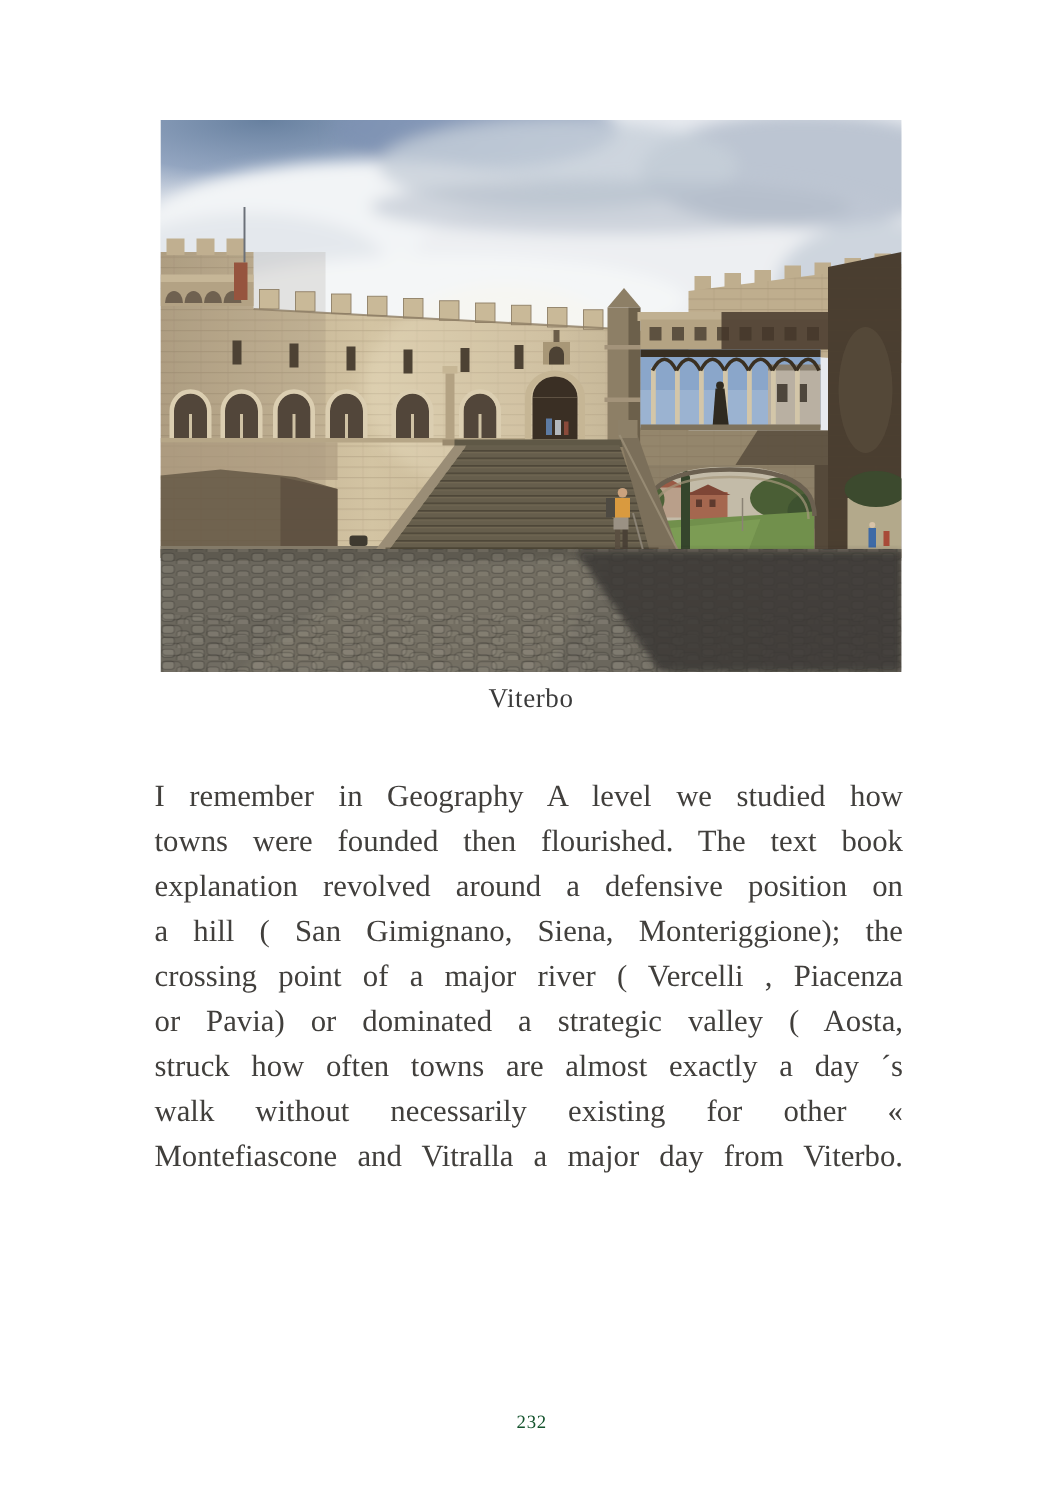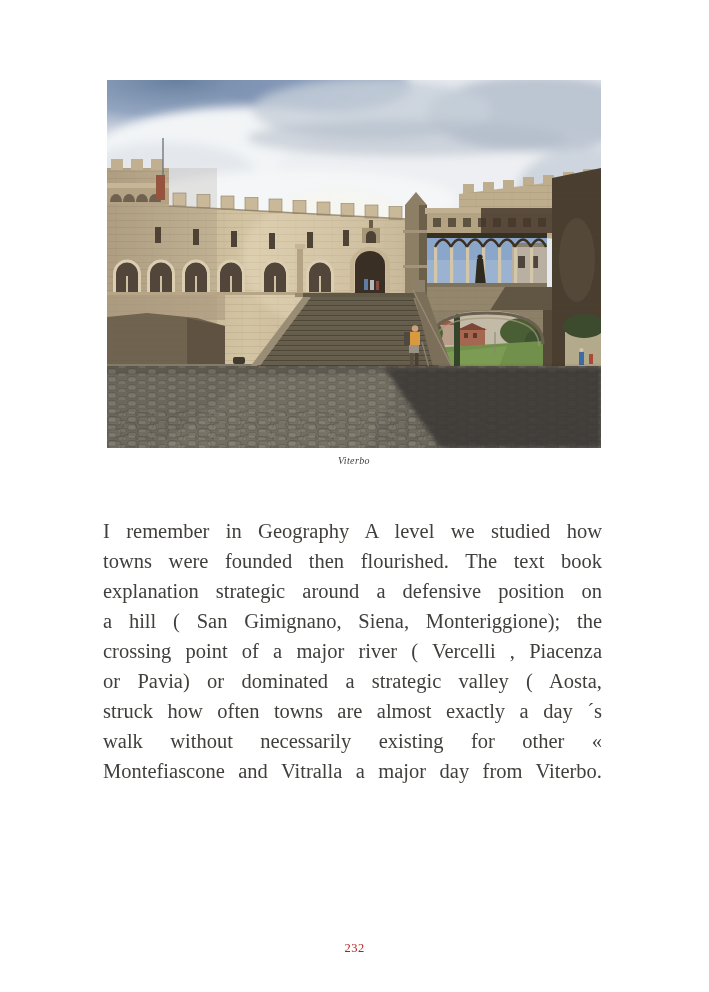--- a/index.html
+++ b/index.html
@@ -11,37 +11,37 @@
     position:relative; width:709px; height:992px; background:#ffffff; overflow:hidden;
   }
   figure { margin:0; }
   .photo {
     position:absolute; left:107px; top:80px; width:494px; height:368px;
   }
   .photo svg { display:block; width:100%; height:100%; }
   .caption {
     position:absolute; left:107px; top:455px; width:494px;
     text-align:center;
-    font-style:italic; font-size:10px; letter-spacing:0.4px;
+    font-size:18px; letter-spacing:0.4px;
     color:#3b3b3b;
   }
   .body-text {
     position:absolute; left:103px; top:516px; width:499px;
     font-size:20.5px; color:#413f3c;
   }
   .body-text .line {
     height:30px; line-height:30px;
     text-align:justify; text-align-last:justify;
     white-space:normal;
     font-family:Liberation Serif, serif;
   }
   .page-number {
     position:absolute; left:0; right:0; top:941px;
     text-align:center; font-size:12.5px; letter-spacing:0.5px;
-    color:#b91c1c;
+    color:#14532d;
   }
 </style>
 </head>
 <body>
 
 <div class="page">
 
   <figure>
     <div class="photo">
       <svg viewBox="0 0 494 368" preserveAspectRatio="none">
@@ -336,21 +336,21 @@
           <polygon points="277,288 494,288 494,368 333,368" fill="#3a3835" opacity="0.85" filter="url(#soft2)"></polygon>
         </g>
       </svg>
     </div>
     <figcaption class="caption">Viterbo</figcaption>
   </figure>
 
   <div class="body-text">
     <div class="line">I remember in Geography A level we studied how</div>
     <div class="line">towns were founded then flourished. The text book</div>
-    <div class="line">explanation strategic around a defensive position on</div>
+    <div class="line">explanation revolved around a defensive position on</div>
     <div class="line">a hill ( San Gimignano, Siena, Monteriggione); the</div>
     <div class="line">crossing point of a major river ( Vercelli , Piacenza</div>
     <div class="line">or Pavia) or dominated a strategic valley ( Aosta,</div>
     <div class="line">struck how often towns are almost exactly a day ´s</div>
     <div class="line">walk without necessarily existing for other «</div>
     <div class="line">Montefiascone and Vitralla a major day from Viterbo.</div>
   </div>
 
   <div class="page-number">232</div>
 

